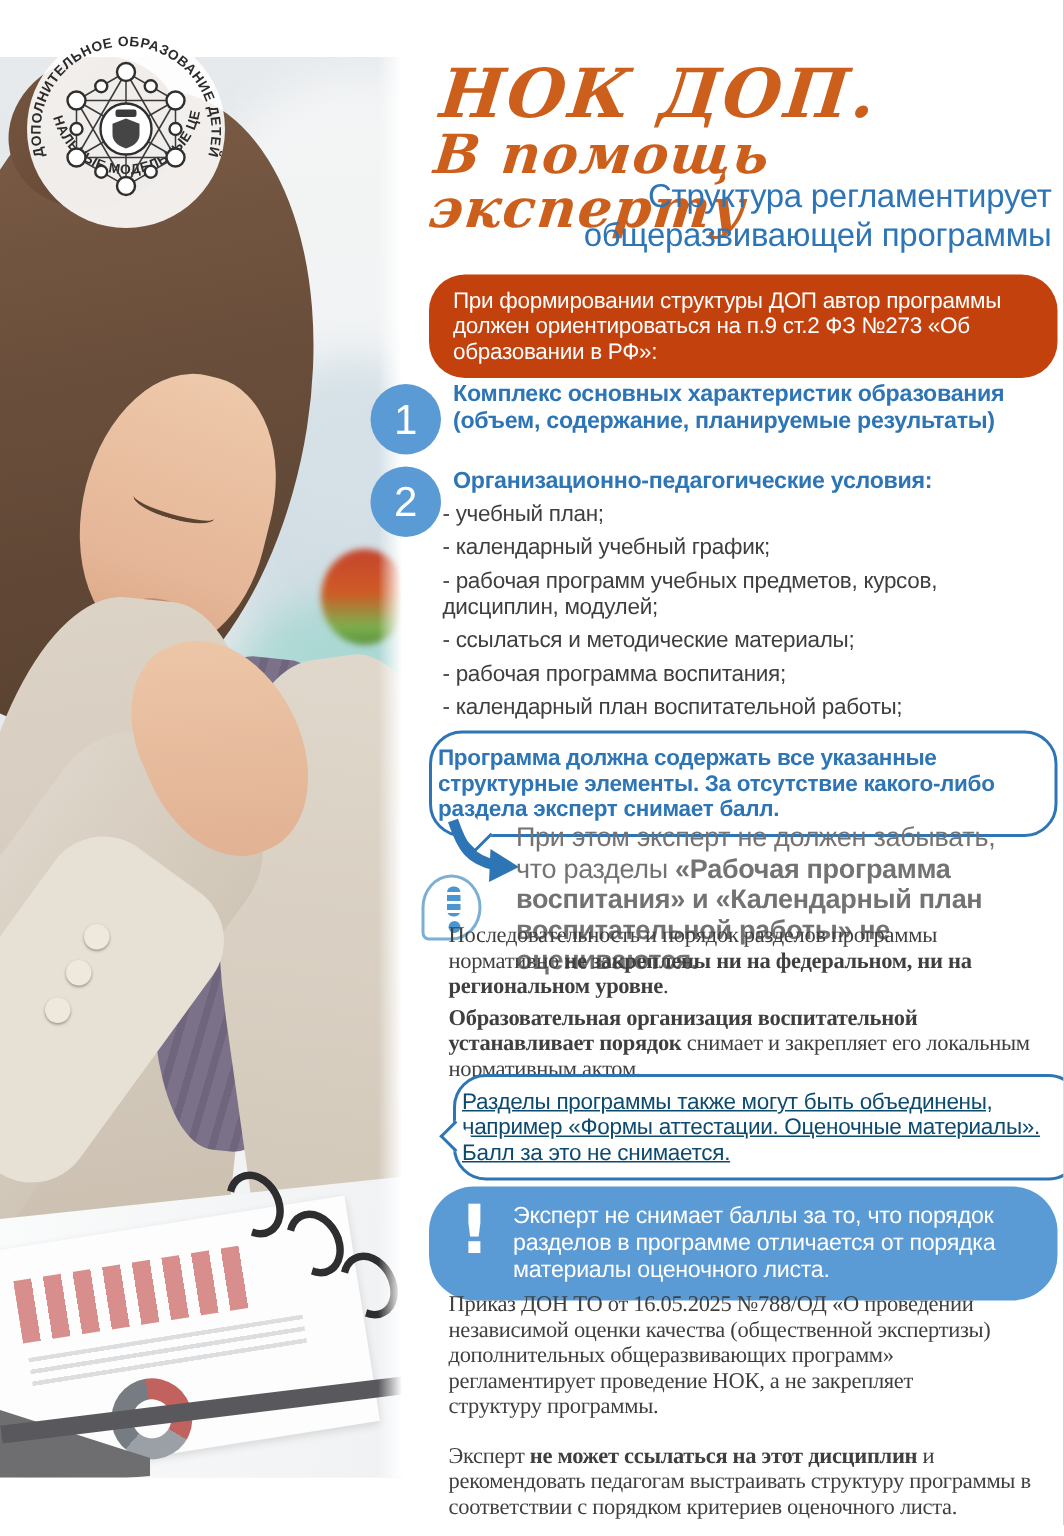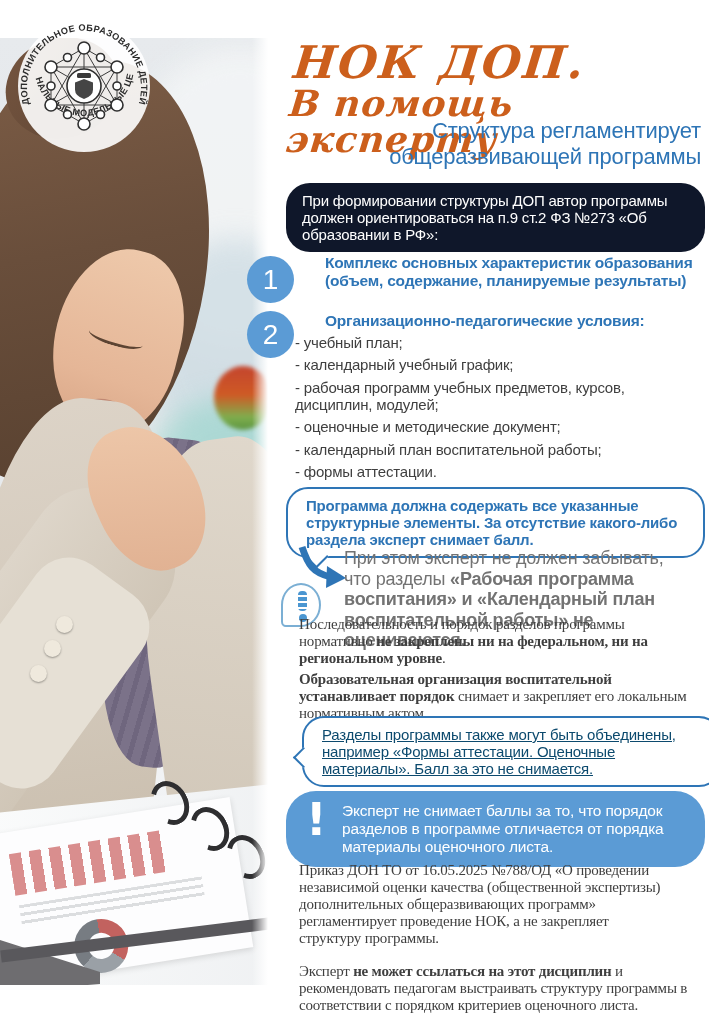--- a/index.html
+++ b/index.html
@@ -74,34 +74,34 @@
   
   .script-title { position:absolute; left:290px; top:40px; width:410px;
           font-family:"DejaVu Serif",serif; font-style:italic; font-weight:bold;
           color:#cc5f1c; transform:skewX(-6deg); line-height:1.0; }
   .script-title .l1 { font-size:45px; letter-spacing:2px; }
   .script-title .l2 { font-size:36px; letter-spacing:1px; }
   .subtitle { position:absolute; right:8px; top:118px; width:430px; text-align:right;
           color:#2e75b6; font-size:22px; line-height:1.2; letter-spacing:-0.2px; }
 
   .intro-box { position:absolute; left:286px; top:183px; width:419px; min-height:64px;
-          background:#0f172a; border-radius:24px; color:#ffffff;
+          background:#c2410c; border-radius:24px; color:#ffffff;
           font-size:15px; line-height:1.14; padding:9px 16px; letter-spacing:-0.2px; }
 
   .num-circle { position:absolute; width:47px; height:47px; border-radius:50%; background:#5b9bd5;
           color:#fff; font-size:28px; display:flex; align-items:center; justify-content:center; }
   .item-title { position:absolute; left:302px; width:370px; color:#2e75b6; font-weight:bold;
-          font-size:15.5px; line-height:1.13; letter-spacing:-0.2px;margin-left:23px; }
+          font-size:15.5px; line-height:1.13; letter-spacing:-0.2px; }
 
   .cond-list { position:absolute; left:295px; top:335px; width:400px; color:#3f3f3f;
           font-size:15px; line-height:1.13; letter-spacing:-0.2px; }
   .cond-list div { margin-bottom:5.5px; }
 
   .bubble { border:2px solid #2e75b6; border-radius:22px; background:#fff; position:absolute;
-          padding:8px 18px; letter-spacing:-0.2px; }
+          padding:8px 4px; letter-spacing:-0.2px; }
   .bubble-req { left:286px; top:487px; width:419px; color:#2e75b6; font-weight:bold;
           font-size:15px; line-height:1.14; }
   .bubble-req::after { content:""; position:absolute; left:20px; bottom:-9px; width:15px; height:15px;
           background:#fff; border-right:2px solid #2e75b6; border-bottom:2px solid #2e75b6;
           transform:rotate(45deg); }
   .bubble-merge { left:302px; top:716px; width:419px; color:#0c4a6e; font-size:15px; line-height:1.14;text-decoration:underline; }
   .bubble-merge::before { content:""; position:absolute; left:-8px; top:32px; width:13px; height:13px;
           background:#fff; border-left:2px solid #2e75b6; border-bottom:2px solid #2e75b6;
           transform:rotate(45deg); }
 
@@ -232,21 +232,22 @@
 
   <div class="num-circle" style="left:247px;top:311px;">
     <span>2</span>
   </div>
   <div class="item-title" style="top:312px;">Организационно-педагогические условия:</div>
 
   <div class="cond-list">
     <div>- учебный план;</div>
     <div>- календарный учебный график;</div>
     <div>- рабочая программ учебных предметов, курсов, дисциплин, модулей;</div>
-    <div>- оценочные и методические документ;</div>
+    <div>- ссылаться и методические материалы;</div>
+    <div>- рабочая программа  воспитания;</div>
     <div>- календарный план воспитательной работы;</div>
     <div>- формы аттестации.</div>
   </div>
 
   <div class="bubble bubble-req">
     <span>Программа должна содержать все указанные структурные  элементы. За отсутствие  какого-либо раздела эксперт снимает балл.</span>
   </div>
 
   <div class="arrow-curve">
     <svg width="52" height="44" viewBox="0 0 52 44">

